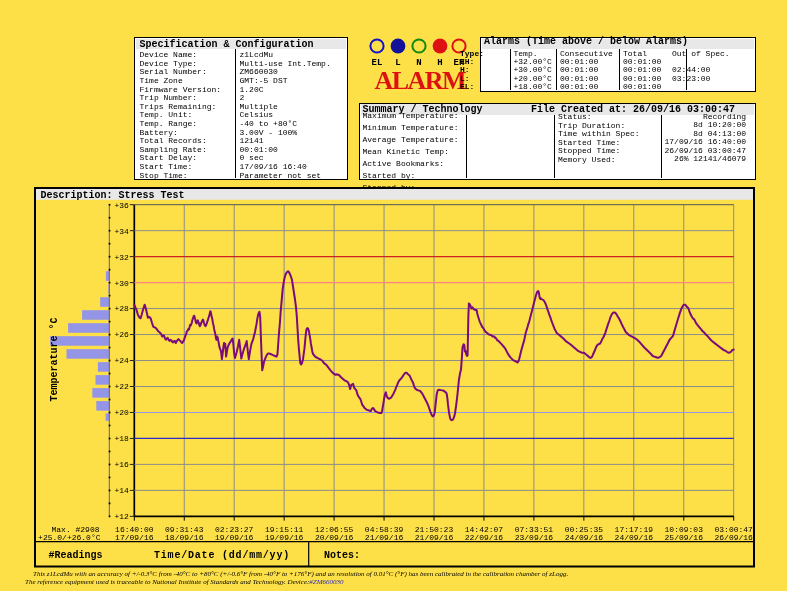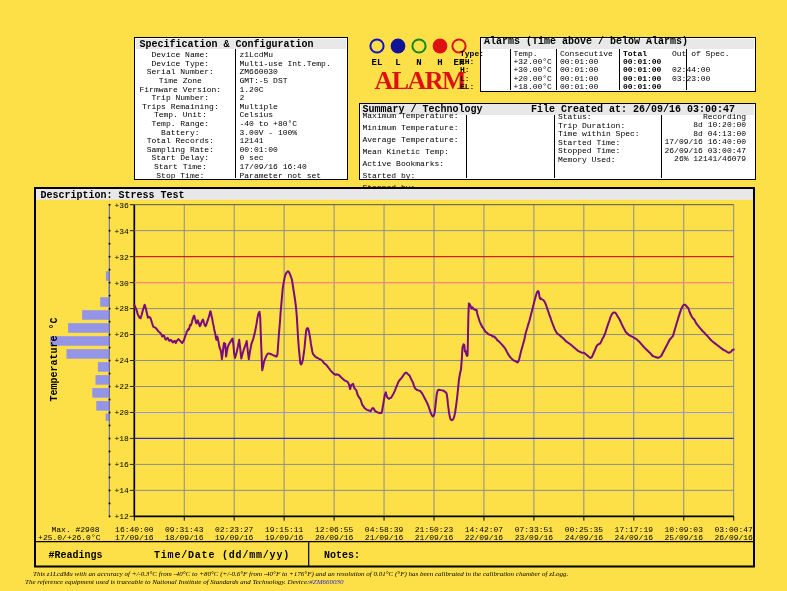--- a/index.html
+++ b/index.html
@@ -13,21 +13,21 @@
 .chart{position:absolute;left:34px;top:187px;}
 .foot{position:absolute;font:italic 7px "Liberation Serif",serif;color:#000;white-space:nowrap;}
 </style></head>
 <body>
 <div id="page">
 
 <div class="box" style="left:134px;top:37px;width:213.5px;height:143px;"></div>
 <div class="gbar" style="left:135.6px;top:38.6px;width:210.2px;height:10.5px;"></div>
 <div class="title" style="left:139.5px;top:38.8px;">Specification &amp; Configuration</div>
 <div class="vline" style="left:235px;top:49.1px;height:129.3px;"></div>
-<div class="mono8" style="left:139.5px;top:51.2px;line-height:8.6px;text-align:center;">Device&nbsp;Name:<br>Device&nbsp;Type:<br>Serial&nbsp;Number:<br>Time&nbsp;Zone<br>Firmware&nbsp;Version:<br>Trip&nbsp;Number:<br>Trips&nbsp;Remaining:<br>Temp.&nbsp;Unit:<br>Temp.&nbsp;Range:<br>Battery:<br>Total&nbsp;Records:<br>Sampling&nbsp;Rate:<br>Start&nbsp;Delay:<br>Start&nbsp;Time:<br>Stop&nbsp;Time:</div>
+<div class="mono8" style="left:139.5px;top:51.2px;line-height:8.6px;">Device&nbsp;Name:<br>Device&nbsp;Type:<br>Serial&nbsp;Number:<br>Time&nbsp;Zone<br>Firmware&nbsp;Version:<br>Trip&nbsp;Number:<br>Trips&nbsp;Remaining:<br>Temp.&nbsp;Unit:<br>Temp.&nbsp;Range:<br>Battery:<br>Total&nbsp;Records:<br>Sampling&nbsp;Rate:<br>Start&nbsp;Delay:<br>Start&nbsp;Time:<br>Stop&nbsp;Time:</div>
 <div class="mono8" style="left:239.5px;top:51.2px;line-height:8.6px;">z1LcdMu<br>Multi-use&nbsp;Int.Temp.<br>ZM660030<br>GMT:-5&nbsp;DST<br>1.20C<br>2<br>Multiple<br>Celsius<br>-40&nbsp;to&nbsp;+80°C<br>3.00V&nbsp;-&nbsp;100%<br>12141<br>00:01:00<br>0&nbsp;sec<br>17/09/16&nbsp;16:40<br>Parameter&nbsp;not&nbsp;set</div>
 
 <svg class="abs" style="left:360px;top:32px;" width="120" height="62" viewBox="0 0 120 62" xmlns="http://www.w3.org/2000/svg">
 <circle cx="17" cy="14" r="6.6" fill="none" stroke="#1111cc" stroke-width="2"></circle>
 <circle cx="38" cy="14" r="7.4" fill="#111199"></circle>
 <circle cx="59" cy="14" r="6.6" fill="none" stroke="#118811" stroke-width="2"></circle>
 <circle cx="80" cy="14" r="7.4" fill="#dd1111"></circle>
 <circle cx="99" cy="14" r="6.6" fill="none" stroke="#dd1111" stroke-width="2"></circle>
 <g font-family="Liberation Mono,monospace" font-size="9" font-weight="bold" fill="#000" text-anchor="middle">
 <text x="17" y="33">EL</text>
@@ -38,21 +38,21 @@
       </g>
 <text x="59.8" y="56.6" text-anchor="middle" font-family="Liberation Serif,serif" font-weight="bold" font-size="26" fill="#dd1111" letter-spacing="-1.5">ALARM</text>
 </svg>
 
 <div class="box" style="left:480px;top:37px;width:275.5px;height:55px;"></div>
 <div class="gbar" style="left:481.6px;top:38.6px;width:272.2px;height:10.5px;"></div>
 <div class="title" style="left:484px;top:36px;">Alarms (Time above / below Alarms)</div>
 <div class="mono8" style="left:460px;top:50.4px;line-height:8.05px;font-weight:bold;">Type:<br>EH:<br>H:<br>L:<br>EL:</div>
 <div class="mono8" style="left:513.5px;top:50.4px;line-height:8.05px;">Temp.<br>+32.00°C<br>+30.00°C<br>+20.00°C<br>+18.00°C</div>
 <div class="mono8" style="left:560px;top:50.4px;line-height:8.05px;">Consecutive<br>00:01:00<br>00:01:00<br>00:01:00<br>00:01:00</div>
-<div class="mono8" style="left:623px;top:50.4px;line-height:8.05px;font-weight:bold;">Total<br>00:01:00<br>00:01:00<br>00:01:00<br>00:01:00</div>
+<div class="mono8" style="left:623px;top:50.4px;line-height:8.05px;">Total<br>00:01:00<br>00:01:00<br>00:01:00<br>00:01:00</div>
 <div class="mono8" style="left:672px;top:50.4px;line-height:8.05px;">Out&nbsp;of&nbsp;Spec.<br>&nbsp;<br>02:44:00<br>03:23:00<br>&nbsp;</div>
 
 <div class="vline" style="left:509.5px;top:49.1px;height:41.3px;"></div>
 <div class="vline" style="left:555.8px;top:49.1px;height:41.3px;"></div>
 <div class="vline" style="left:619px;top:49.1px;height:41.3px;"></div>
 <div class="vline" style="left:685.5px;top:49.1px;height:41.3px;"></div>
 
 <div class="box" style="left:359px;top:102.5px;width:396.5px;height:77.5px;"></div>
 <div class="gbar" style="left:360.6px;top:104.1px;width:393.2px;height:10.5px;"></div>
 <div class="title" style="left:362.5px;top:104.3px;">Summary / Technology</div>

